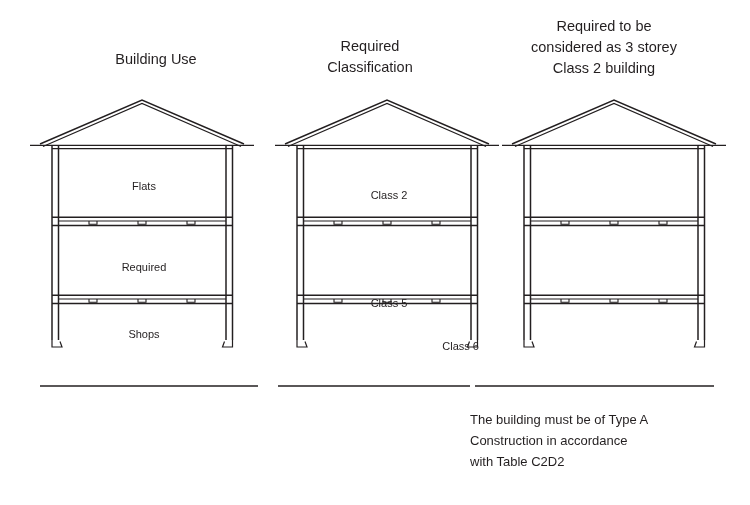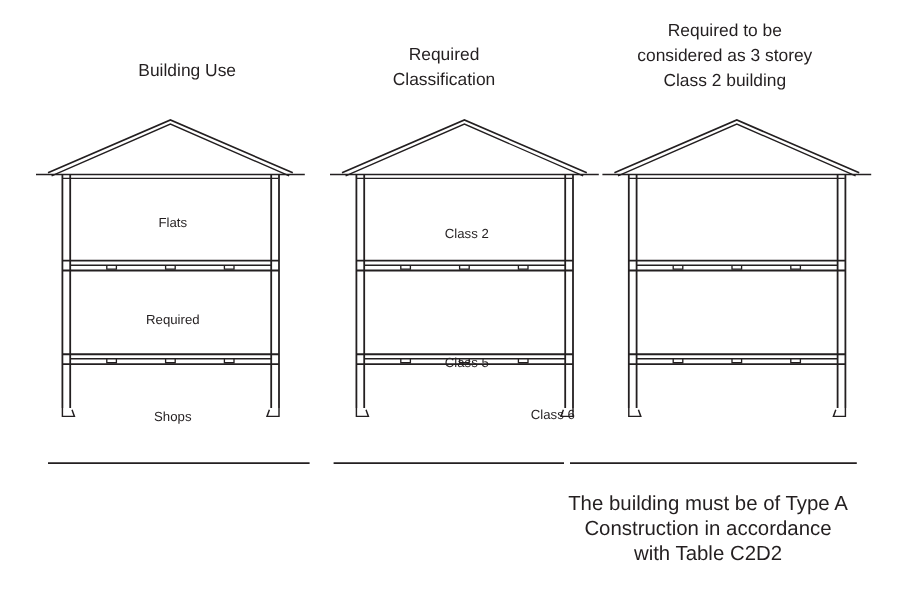--- a/index.html
+++ b/index.html
@@ -27,22 +27,21 @@
   .floor-label{
     position:absolute;
     text-align:center;
     font-size:11px;
     line-height:18px;
     color:#231f20;
   }
   #foot-note{
     position:absolute;
     left:470px;top:409px;width:240px;
-    text-align:center;
-    font-size:17px;
+    font-size:13px;
     line-height:21px;
     color:#231f20;
     white-space:pre-line;
   }
 </style>
 </head>
 <body>
 
 <div id="stage">
 
@@ -107,21 +106,21 @@
 
   <div class="hdr" id="hdr-2">Required
 Classification</div>
 
   <div class="hdr" id="hdr-3">Required to be
 considered as 3 storey
 Class 2 building</div>
 
   <div class="floor-label" style="left:54px;top:177px;width:180px;">Flats</div>
   <div class="floor-label" style="left:54px;top:258px;width:180px;">Required</div>
-  <div class="floor-label" style="left:54px;top:339px;width:180px;text-align:center;">Shops</div>
+  <div class="floor-label" style="left:54px;top:325px;width:180px;text-align:center;">Shops</div>
 
   <div class="floor-label" style="left:299px;top:186px;width:180px;">Class 2</div>
   <div class="floor-label" style="left:299px;top:258px;width:180px;margin-top:36px;">Class 5</div>
   <div class="floor-label" style="left:299px;top:337px;width:180px;text-align:right;">Class 6</div>
 
   <div class="floor-label" style="left:526px;top:177px;width:180px;"></div>
   <div class="floor-label" style="left:526px;top:258px;width:180px;"></div>
   <div class="floor-label" style="left:526px;top:337px;width:180px;"></div>
 
   <div id="foot-note">The building must be of Type A

